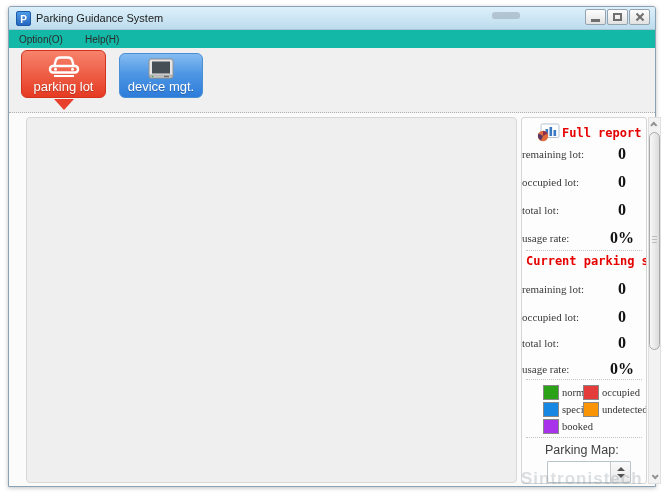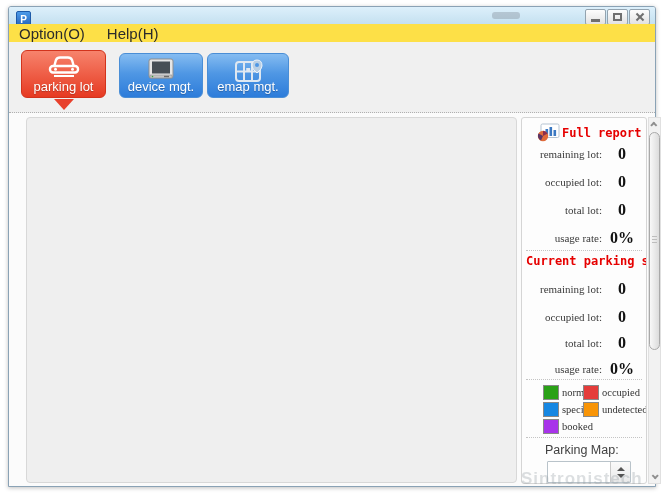--- a/index.html
+++ b/index.html
@@ -43,23 +43,23 @@
   .glyph-max { width: 9px; height: 8px; border: 2px solid #6f6f6f; }
   .glyph-close { position: relative; width: 10px; height: 10px; }
   .glyph-close:before, .glyph-close:after {
     content: ""; position: absolute; left: 4px; top: 0; width: 2px; height: 10px; background: #6f6f6f;
   }
   .glyph-close:before { transform: rotate(45deg); }
   .glyph-close:after  { transform: rotate(-45deg); }
 
   
   .menubar {
-    position: absolute; left: 0; top: 17px; right: 0; height: 18px;
-    background: #fde047; display: flex; align-items: center; gap: 22px; padding-left: 10px;
-    font-size: 15px; color: #2b2b2b;
+    position: absolute; left: 0; top: 23px; right: 0; height: 18px;
+    background: #14b8a6; display: flex; align-items: center; gap: 22px; padding-left: 10px;
+    font-size: 10px; color: #2b2b2b;
   }
   .menu-item { cursor: default; }
 
   
   .toolbar {
     position: absolute; left: 0; top: 41px; right: 0; height: 65px;
     background: #f0f0f0; border-bottom: 1px dotted #b0b0b0;
   }
   .tb-btn {
     position: absolute; border-radius: 6px; color: #fff; font-size: 13px;
@@ -99,21 +99,21 @@
     position: absolute; left: 512px; top: 4px; width: 126px; height: 367px;
     background: #fdfdfd; border: 1px solid #d5d5d5; border-radius: 3px; overflow: hidden;
   }
   .sec-header { position: absolute; display: flex; align-items: center; }
   .sec-title {
     font-family: "DejaVu Sans Mono", monospace; font-weight: bold;
     font-size: 12px; color: #e60000; white-space: nowrap; overflow: hidden;
   }
   .stat-row { position: absolute; left: 0; width: 126px; height: 18px; }
   .stat-label {
-    position: absolute; left: 0; top: 3px; width: 80px; text-align: right;
+    position: absolute; left: 0; top: 3px; width: 80px; text-align: left;
     font-family: "Liberation Serif", serif; font-size: 11px; color: #3a3a3a;
   }
   .stat-value {
     position: absolute; left: 84px; top: 0; width: 32px; text-align: center;
     font-family: "Liberation Serif", serif; font-size: 16px; font-weight: bold; color: #111;
   }
   .dotted-sep { position: absolute; left: 4px; right: 4px; border-top: 1px dotted #c4c4c4; }
 
   .legend-item { position: absolute; height: 15px; }
   .legend-swatch { position: absolute; left: 0; top: 0; width: 16px; height: 15px; border: 1px solid #888; }
@@ -168,20 +168,21 @@
     color: rgba(150,158,165,.33); white-space: nowrap;
   }
 </style>
 </head>
 <body>
 
 <div class="window">
 
   <div class="titlebar">
     <div class="app-icon">P</div>
+    <div class="window-title">Parking Guidance System</div>
     <div class="win-controls">
       <div class="win-btn">
           <span class="glyph-min"></span>
         </div>
       <div class="win-btn">
           <span class="glyph-max"></span>
         </div>
       <div class="win-btn">
           <span class="glyph-close"></span>
         </div>
@@ -215,32 +216,20 @@
           <rect x="3" y="1" width="24" height="19" rx="2" fill="#e6e6e6" stroke="#8f8f8f"></rect>
           <rect x="6" y="3.5" width="18" height="12" fill="#474f56"></rect>
           <rect x="4" y="17" width="22" height="3" fill="#c4c4c4" stroke="#8f8f8f" stroke-width=".6"></rect>
           <rect x="18" y="17.8" width="5" height="1.4" fill="#6c6c6c"></rect>
           <circle cx="6.5" cy="18.5" r=".8" fill="#3aa13a"></circle>
         </svg>
       </div>
       <div class="tb-label">device mgt.</div>
     </div>
 
-    <div class="tb-btn tb-blue tb-emap">
-      <div class="tb-icon">
-        <svg width="30" height="26" viewBox="0 0 30 26">
-          <rect x="3" y="5" width="24" height="19" rx="3" fill="none" stroke="#dfe8f1" stroke-width="2"></rect>
-          <path d="M11 5 L11 24 M19 5 L19 24 M3 14.5 L27 14.5" stroke="#dfe8f1" stroke-width="2"></path>
-          <rect x="13.2" y="11" width="4" height="4" fill="#dfe8f1"></rect>
-          <path d="M19 9 Q19 3 24 3 Q29 3 29 9 Q29 12 24 16 Q19 12 19 9" fill="#b9cfe4" stroke="#eef4fa" stroke-width="1"></path>
-          <circle cx="24" cy="8" r="2" fill="#4f97e4"></circle>
-        </svg>
-      </div>
-      <div class="tb-label">emap mgt.</div>
-    </div>
 
 
   </div>
 
   <div class="content">
 
     <div class="main-canvas"></div>
 
     <div class="sidebar">
 

